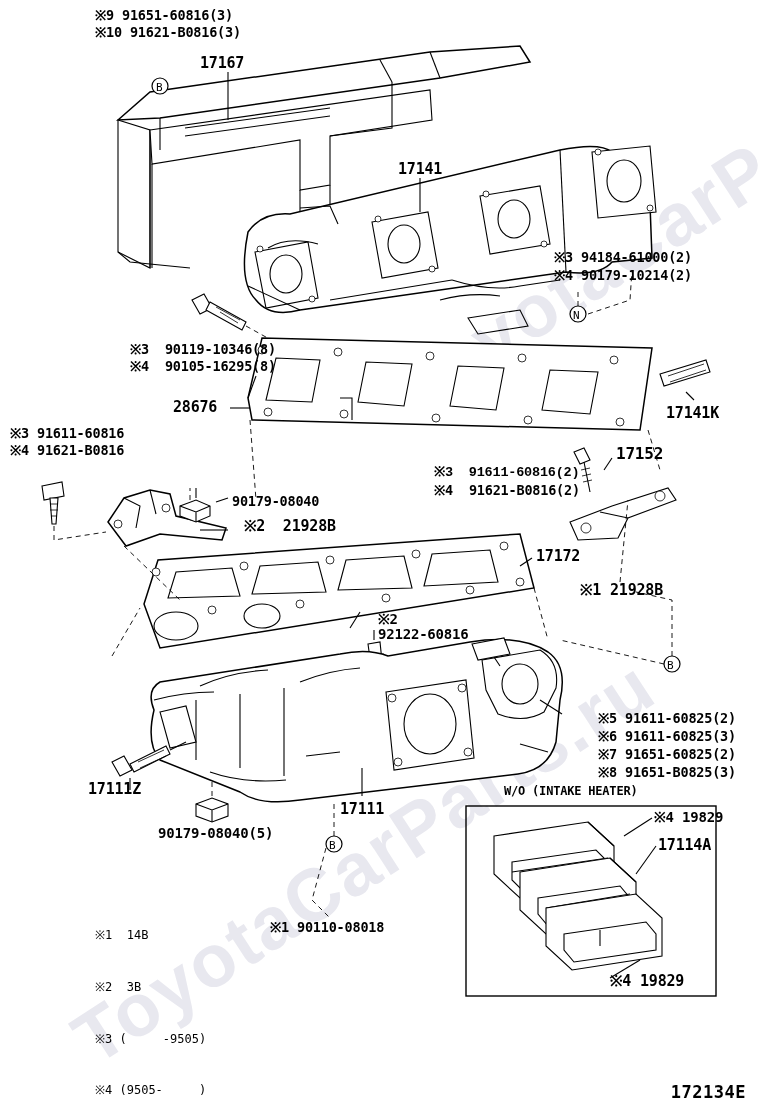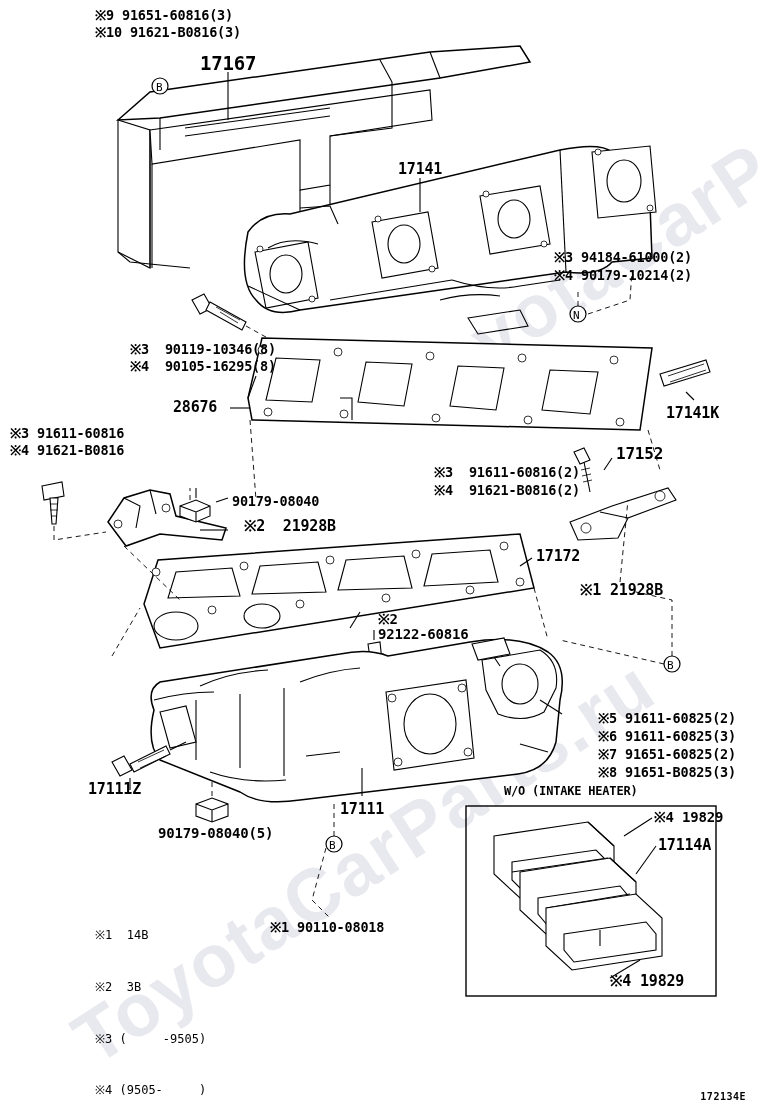--- a/index.html
+++ b/index.html
@@ -40,21 +40,21 @@
     position:absolute;
     left:95px;top:893px;
     font-size:12px;
     line-height:17.2px;
     white-space:pre;
     font-weight:normal;
   }
   .code{
     position:absolute;
     right:14px;bottom:10px;
-    font-size:10px;
+    font-size:17px;
     font-weight:bold;
     letter-spacing:0.5px;
   }
   svg{position:absolute;left:0;top:0;}
   .ln{stroke:#000;fill:none;stroke-width:1.1;}
   .ln2{stroke:#000;fill:none;stroke-width:1.5;}
   .dash{stroke:#000;fill:none;stroke-width:0.9;stroke-dasharray:5 4;}
   .thin{stroke:#000;fill:none;stroke-width:0.8;}
   .fillw{fill:#ffffff;}
   .circ{fill:#fff;stroke:#000;stroke-width:1.2;}
@@ -302,32 +302,32 @@
       <path class="ln" d="M610 858 L636 882"></path>
     </g>
     <path class="ln" d="M652 818 L624 836"></path>
     <path class="ln" d="M656 846 L636 874"></path>
     <path class="ln" d="M610 978 L640 960"></path>
 
   </svg>
 
   <div class="lbl" style="left:95px;top:8px;">※9 91651-60816(3)</div>
   <div class="lbl" style="left:95px;top:25px;">※10 91621-B0816(3)</div>
-  <div class="lbl" style="left:200px;top:56px;font-size:19px;">17167</div>
+  <div class="lbl" style="left:200px;top:56px;font-size:15px;">17167</div>
   <div class="lbl" style="left:398px;top:162px;font-size:15px;">17141</div>
   <div class="lbl" style="left:554px;top:250px;">※3 94184-61000(2)</div>
   <div class="lbl" style="left:554px;top:268px;">※4 90179-10214(2)</div>
   <div class="lbl" style="left:130px;top:342px;">※3  90119-10346(8)</div>
   <div class="lbl" style="left:130px;top:359px;">※4  90105-16295(8)</div>
   <div class="lbl" style="left:173px;top:400px;font-size:15px;">28676</div>
   <div class="lbl" style="left:666px;top:406px;font-size:15px;">17141K</div>
   <div class="lbl" style="left:10px;top:426px;">※3 91611-60816</div>
   <div class="lbl" style="left:10px;top:443px;">※4 91621-B0816</div>
   <div class="lbl" style="left:616px;top:446px;font-size:16px;">17152</div>
-  <div class="lbl" style="left:434px;top:465px;">※3  91611-60816(2)</div>
+  <div class="lbl" style="left:434px;top:465px;font-family:Liberation Mono, monospace;">※3  91611-60816(2)</div>
   <div class="lbl" style="left:434px;top:483px;">※4  91621-B0816(2)</div>
   <div class="lbl" style="left:232px;top:494px;">90179-08040</div>
   <div class="lbl" style="left:232px;top:519px;font-size:15px;margin-left:12px;">※2  21928B</div>
   <div class="lbl" style="left:536px;top:549px;font-size:15px;">17172</div>
   <div class="lbl" style="left:580px;top:583px;font-size:15px;">※1 21928B</div>
   <div class="lbl" style="left:378px;top:612px;font-size:14px;">※2
 92122-60816</div>
   <div class="lbl" style="left:598px;top:711px;">※5 91611-60825(2)</div>
   <div class="lbl" style="left:598px;top:729px;text-align:right;">※6 91611-60825(3)</div>
   <div class="lbl" style="left:598px;top:747px;">※7 91651-60825(2)</div>

